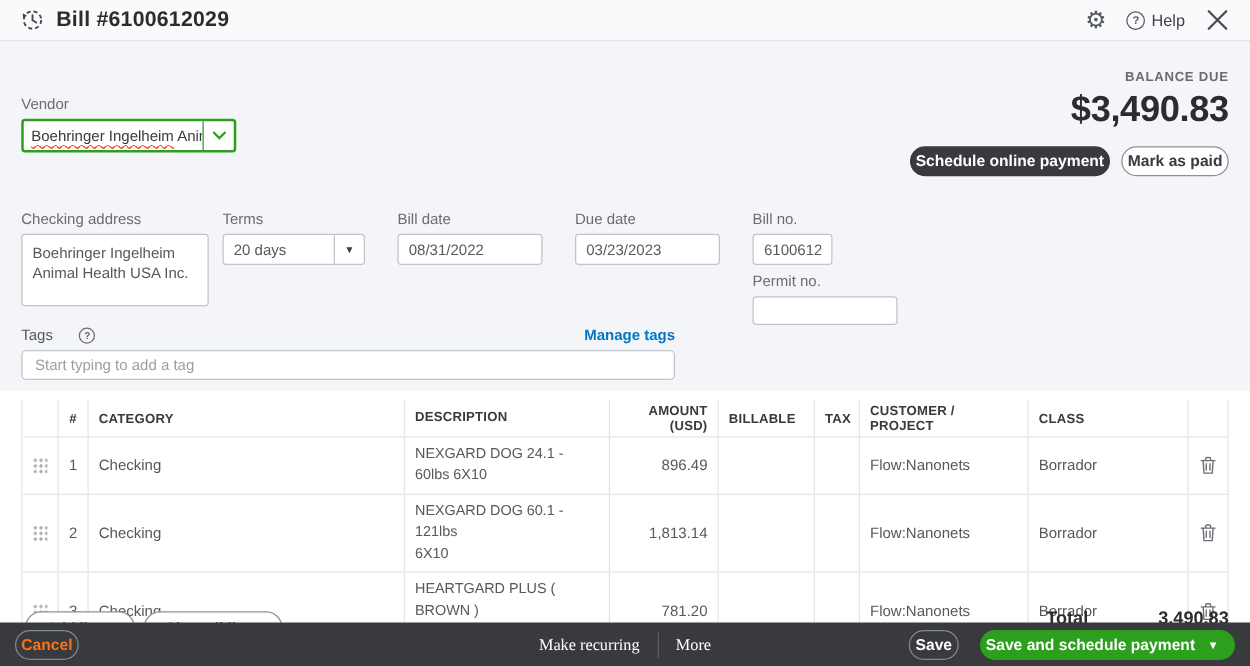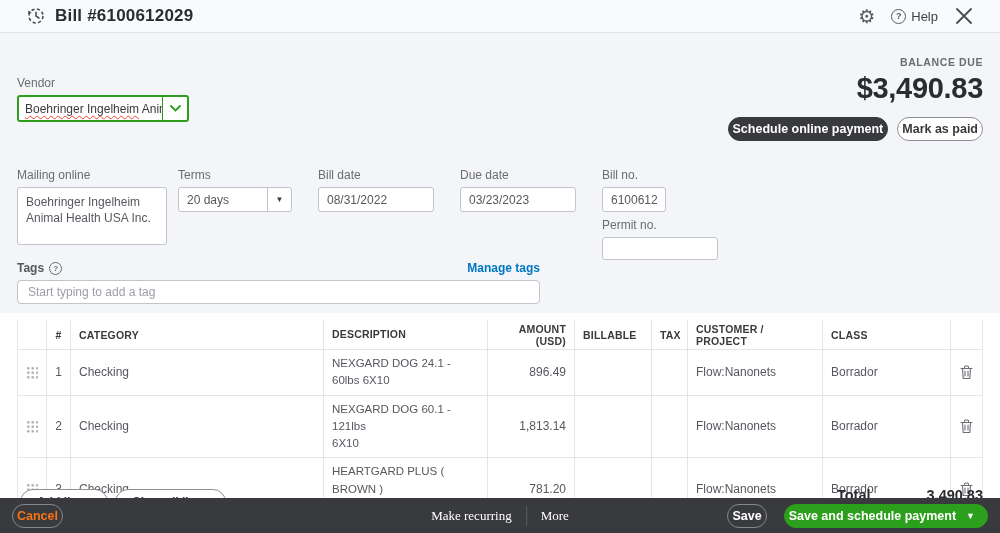--- a/index.html
+++ b/index.html
@@ -1,21 +1,21 @@
 <!DOCTYPE html>
 <html><head>
 <meta charset="utf-8">
 <style>
   * { margin:0; padding:0; box-sizing:border-box; }
   html,body { width:1000px; height:533px; }
   body { font-family:"Liberation Sans", sans-serif; color:#393a3d; background:#f4f5f8; overflow:hidden; }
   .page { position:relative; width:1000px; height:533px; background:#f4f5f8; overflow:hidden; }
 
   
-  .topbar { position:absolute; top:0; left:0; right:0; height:33px; background:#f9fafb; border-bottom:1px solid #e0e2e6; display:flex; align-items:center; padding:0 26px; }
+  .topbar { position:absolute; top:0; left:0; right:0; height:33px; background:#f9fafb; border-bottom:1px solid #e0e2e6; display:flex; align-items:center; padding:0 16px; }
   .topbar-left { display:flex; align-items:center; gap:9px; }
   .page-title { font-size:17px; font-weight:bold; color:#2b2c2e; letter-spacing:.2px; }
   .topbar-right { margin-left:auto; display:flex; align-items:center; gap:16px; }
   .help-wrap { display:flex; align-items:center; gap:5px; cursor:pointer; }
   .qcircle { width:15px; height:15px; border:1.6px solid #55585e; border-radius:50%; display:flex; align-items:center; justify-content:center; font-size:9px; font-weight:bold; color:#55585e; }
   .help-text { font-size:13px; color:#404247; }
   .gear { font-size:19px; color:#55585e; line-height:1; cursor:pointer; }
   .close-x { width:20px; height:20px; cursor:pointer; }
 
   
@@ -47,21 +47,21 @@
   .fld-duedate { position:absolute; left:443px; top:0; }
   .fld-billno { position:absolute; left:585px; top:0; }
   .fld-permit { position:absolute; left:585px; top:50px; }
   .date-input { width:116px; height:25px; padding:0 8px; }
   .billno-input { width:64px; height:25px; padding:0 8px; }
   .permit-input { width:116px; height:23px; padding:0 8px; }
 
   
   .tags-wrap { position:absolute; top:261px; left:17px; width:523px; }
   .tags-head { display:flex; align-items:center; }
-  .tags-label { font-size:12px; font-weight:bold; color:#55585e; margin-right:5px; }
+  .tags-label { font-size:12px; font-weight:normal; color:#55585e; margin-right:21px; }
   .qcircle-sm { width:13px; height:13px; border:1.3px solid #6b6c72; border-radius:50%; display:flex; align-items:center; justify-content:center; font-size:8px; font-weight:bold; color:#6b6c72; }
   .manage-tags { margin-left:auto; font-size:12px; font-weight:bold; color:#0077c5; cursor:pointer; }
   .tags-input { width:523px; height:24px; margin-top:5px; padding:0 10px; border-radius:4px; }
   .tags-input::placeholder { color:#9b9ea4; }
 
   
   .white-band { position:absolute; top:313px; left:0; right:0; bottom:0; background:#fff; }
   .grid { position:absolute; top:320px; left:17px; width:966px; background:#fff; border-bottom:2px solid #84878d; }
   .tr { display:flex; align-items:stretch; border-top:1px solid #e3e5e8; }
   .tr.head { border-top:none; }
@@ -140,21 +140,21 @@
     <div class="balance-label">BALANCE DUE</div>
     <div class="balance-amount">$3,490.83</div>
     <div class="balance-btns">
       <div class="pill pill-dark">Schedule online payment</div>
       <div class="pill pill-light">Mark as paid</div>
     </div>
   </div>
 
   <div class="row2">
     <div class="addr">
-      <span class="field-label">Mailing online</span>
+      <span class="field-label">Checking address</span>
       <textarea class="inputbox" style="">Boehringer Ingelheim Animal Health USA Inc.</textarea>
     </div>
     <div class="terms">
       <span class="field-label">Terms</span>
       <div class="inputbox terms-box">
         <div class="terms-val">20 days</div>
         <div class="terms-caret">
             <span>▼</span>
           </div>
       </div>

